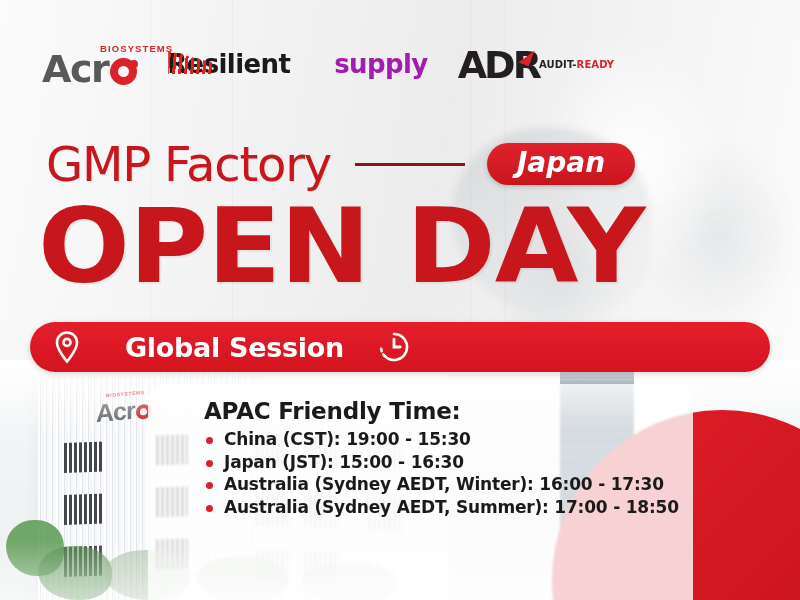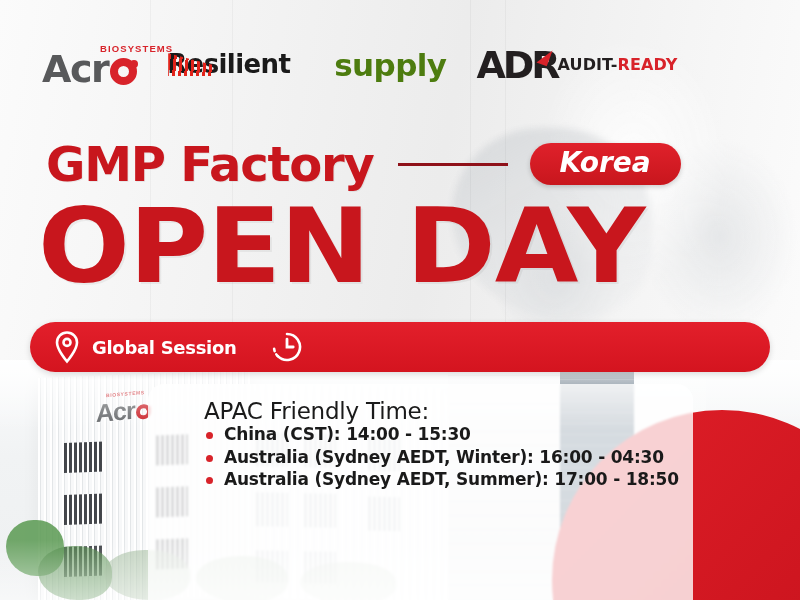--- a/index.html
+++ b/index.html
@@ -163,54 +163,54 @@
     background:#d8232a; right:-9px; top:-6px;
   }
 
   
   .rs { position:relative; line-height:.92; }
   .rs .l1 {
     font-size:26px; font-weight:bold; color:#1a1a1a; letter-spacing:-.6px;
     font-family:"DejaVu Sans", sans-serif;
   }
   .rs .l2 {
-    font-size:31px; font-weight:bold; color:#4d7c0f; letter-spacing:-.6px;
+    font-size:26px; font-weight:bold; color:#a21caf; letter-spacing:-.6px;
     padding-left:44px; font-family:"DejaVu Sans", sans-serif;
   }
   .rs .zig {
     position:absolute; left:1px; bottom:3px; width:46px; height:23px;
     background:repeating-linear-gradient(95deg,#e2231a 0px,#e2231a 3px,transparent 3px,transparent 6px);
     clip-path:polygon(0 0,100% 52%,100% 100%,0 100%);
   }
 
   
   .adr { position:relative; text-align:center; line-height:1; }
   .adr .mark {
     font-size:38px; font-weight:bold; color:#231f20; letter-spacing:-3px;
     font-family:"DejaVu Sans", sans-serif;
   }
   .adr .arrow {
     position:absolute; left:63px; top:2px; width:0; height:0;
     border-left:11px solid transparent; border-right:0 solid transparent;
     border-bottom:17px solid #d8232a; transform:rotate(20deg);
   }
   .adr .sub {
-    font-size:16px; font-weight:bold; letter-spacing:.1px; margin-top:0;
+    font-size:10px; font-weight:bold; letter-spacing:.1px; margin-top:0;
     font-family:"DejaVu Sans", sans-serif;
   }
   .adr .sub .k { color:#231f20; }
   .adr .sub .r { color:#d8232a; }
 
   
   .headline-row {
     position:absolute; left:46px; top:140px; width:720px;
     display:flex; align-items:center; gap:0;
   }
   .gmp {
-    font-size:48px; font-weight:bold; color:#c8161d; letter-spacing:-1.2px;
+    font-size:48px; font-weight:normal; color:#c8161d; letter-spacing:-1.2px;
     font-family:"DejaVu Sans", sans-serif; line-height:1;
     text-shadow:1px 1px 0 rgba(0,0,0,.06);
     text-align:right;
   }
   .rule {
     flex:0 0 auto; width:110px; height:3px; background:#8f1119; margin:0 22px 0 24px;
   }
   .online-pill {
     background:linear-gradient(180deg,#e0212b 0%,#c8161d 100%);
     color:#fff; font-style:italic; font-weight:bold; font-size:28px;
@@ -228,37 +228,37 @@
 
   
   .infobar {
     position:absolute; left:30px; top:322px; width:740px; height:50px;
     background:linear-gradient(180deg,#e31f2b 0%, #d4141f 100%);
     border-radius:25px; display:flex; align-items:center; gap:10px;
     padding:0 22px; color:#fff;
     box-shadow:0 2px 6px rgba(0,0,0,.15);
   }
   .infobar .txt {
-    font-size:18px; font-weight:bold; letter-spacing:-.3px;
-    font-family:"DejaVu Sans", sans-serif; white-space:nowrap;
+    font-size:27px; font-weight:bold; letter-spacing:-.3px;
+    font-family:"DejaVu Sans", sans-serif; white-space:nowrap;margin-left:33px;
   }
   .ic { flex:0 0 auto; display:block; }
   .gap { width:14px; }
 
   
   .card {
     position:absolute; left:148px; top:384px; width:545px; height:216px;
     background:rgba(255,255,255,.80);
     border-radius:16px 16px 0 0;
     backdrop-filter:blur(1px);
     padding:14px 0 0 56px;
   }
   .card h2 {
-    font-size:23px; font-weight:normal; color:#1a1a1a; letter-spacing:-.2px;
-    font-family:"DejaVu Sans", sans-serif;
+    font-size:23px; font-weight:bold; color:#1a1a1a; letter-spacing:-.2px;
+    margin-bottom:5px; font-family:"DejaVu Sans", sans-serif;
   }
   .card ul { list-style:none; }
   .card li {
     position:relative; padding-left:20px; margin-bottom:2.5px;
     font-size:17px; font-weight:bold; color:#1a1a1a; letter-spacing:-.2px;
     font-family:"DejaVu Sans", sans-serif;
   }
   .card li:before {
     content:""; position:absolute; left:2px; top:8px;
     width:7px; height:7px; border-radius:50%; background:#d8232a;
@@ -343,21 +343,21 @@
       <div class="sub">
         <span class="k">AUDIT-</span><span class="r">READY</span>
       </div>
     </div>
 
   </div>
 
   <div class="headline-row">
     <div class="gmp">GMP Factory</div>
     <div class="rule"></div>
-    <div class="online-pill">Korea</div>
+    <div class="online-pill">Japan</div>
   </div>
 
   <div class="openday">OPEN DAY</div>
 
   <div class="infobar">
     <svg class="ic" width="30" height="34" viewBox="0 0 30 34">
       <path d="M15 2.5c-5.5 0-10 4.4-10 9.9 0 7.4 10 19 10 19s10-11.6 10-19c0-5.5-4.5-9.9-10-9.9z" fill="none" stroke="#ffffff" stroke-width="2.6"></path>
       <circle cx="15" cy="12.4" r="3.5" fill="none" stroke="#ffffff" stroke-width="2.6"></circle>
     </svg>
     <div class="txt">Global Session</div>
@@ -365,19 +365,20 @@
     <svg class="ic" width="32" height="32" viewBox="0 0 32 32">
       <path d="M16 3a13 13 0 1 1-9.2 22.2" fill="none" stroke="#ffffff" stroke-width="2.6" stroke-linecap="round"></path>
       <path d="M6.8 25.2A13 13 0 0 1 3 16" fill="none" stroke="#ffffff" stroke-width="2.6" stroke-linecap="round" stroke-dasharray="2.4 3.6"></path>
       <path d="M16 8.2V16h6.2" fill="none" stroke="#ffffff" stroke-width="2.8" stroke-linecap="round"></path>
     </svg>
   </div>
 
   <div class="card">
     <h2>APAC Friendly Time:</h2>
     <ul>
-      <li>China (CST): 14:00 - 15:30</li>
-      <li>Australia (Sydney AEDT, Winter): 16:00 - 04:30</li>
+      <li>China (CST): 19:00 - 15:30</li>
+      <li>Japan (JST): 15:00 - 16:30</li>
+      <li>Australia (Sydney AEDT, Winter): 16:00 - 17:30</li>
       <li>Australia (Sydney AEDT, Summer): 17:00 - 18:50</li>
     </ul>
   </div>
 
 </div>
 
 </body></html>

